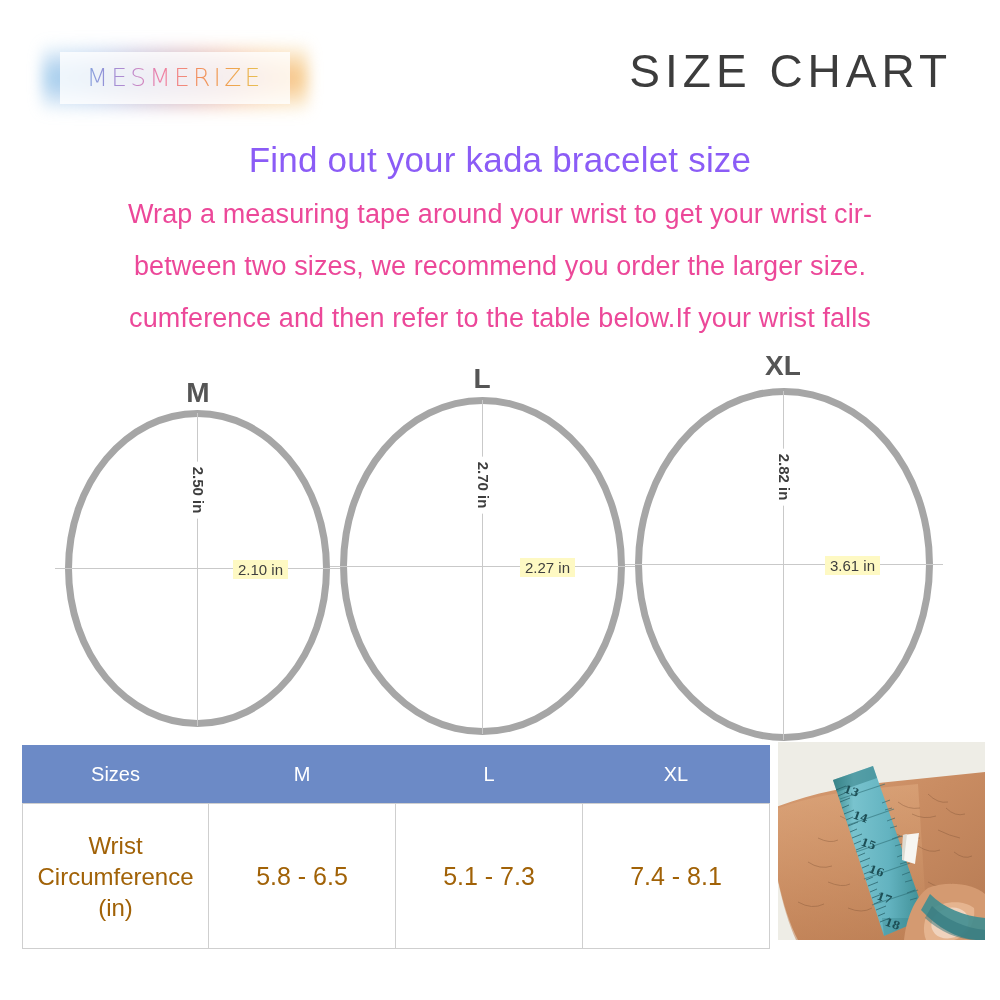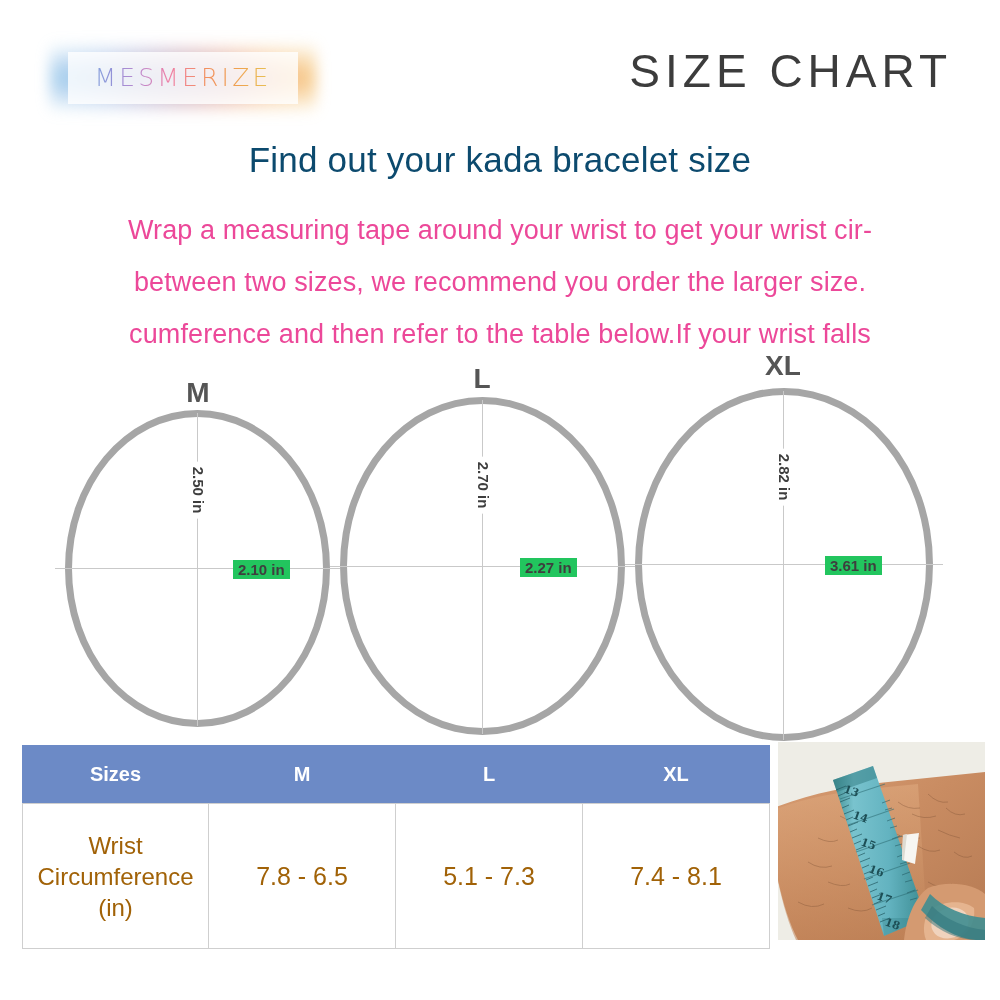--- a/index.html
+++ b/index.html
@@ -19,21 +19,21 @@
   
   #header {
     position: absolute;
     left: 0; top: 0;
     width: 1000px;
     height: 130px;
   }
 
   #logo-wrap {
     position: absolute;
-    left: 68px;
+    left: 60px;
     top: 52px;
     width: 210px;
     height: 52px;
   }
   #logo-glow {
     position: absolute;
     left: -18px; top: -16px;
     width: 266px; height: 84px;
     background:
       radial-gradient(ellipse at 12% 50%, rgba(110,190,230,.55), rgba(110,190,230,0) 62%),
@@ -90,23 +90,23 @@
   #intro {
     position: absolute;
     left: 0;
     top: 140px;
     width: 1000px;
     text-align: center;
   }
   #intro-heading {
     font-size: 35px;
     font-weight: 400;
-    color: #0c4a6e;
+    color: #8b5cf6;
     letter-spacing: .2px;
-    margin-bottom: 24px;
+    margin-bottom: 8px;
   }
   .intro-line {
     font-size: 27px;
     font-weight: 400;
     color: #ec4899;
     line-height: 52px;
     letter-spacing: .1px;
     white-space: nowrap;
   }
 
@@ -142,23 +142,23 @@
     background: #c9c9c9;
   }
   .cross-h {
     position: absolute;
     height: 1px;
     background: #c9c9c9;
   }
   .dim-h {
     position: absolute;
     font-size: 15px;
-    font-weight: 700;
+    font-weight: 400;
     color: #3e3e3e;
-    background: #22c55e;
+    background: #fef9c3;
     padding: 1px 5px;
     white-space: nowrap;
   }
   .dim-v {
     position: absolute;
     font-size: 15px;
     font-weight: 700;
     color: #3e3e3e;
     background: #ffffff;
     padding: 1px 5px;
@@ -178,21 +178,21 @@
   }
   #size-table th, #size-table td {
     border: 1px solid #cfcfcf;
     text-align: center;
     vertical-align: middle;
   }
   #size-table thead th {
     background: #6c8ac6;
     color: #ffffff;
     font-size: 20px;
-    font-weight: 700;
+    font-weight: 400;
     height: 55px;
     border-color: #6c8ac6;
     border-bottom-color: #cfcfcf;
   }
   #size-table tbody td {
     height: 142px;
     font-size: 25px;
     font-weight: 400;
     color: #a16207;
     line-height: 31px;
@@ -272,21 +272,21 @@
       <th style="width:184px;">XL</th>
     </tr>
   </thead>
   <tbody>
     <tr>
       <td class="rowhead">
         <div>Wrist</div>
         <div>Circumference</div>
         <div>(in)</div>
       </td>
-      <td>7.8 - 6.5</td>
+      <td>5.8 - 6.5</td>
       <td>5.1 - 7.3</td>
       <td>7.4 - 8.1</td>
     </tr>
   </tbody>
 </table>
 
 <div id="photo">
   <svg width="207" height="198" viewBox="0 0 207 198" xmlns="http://www.w3.org/2000/svg">
     <defs>
       <linearGradient id="skinG" x1="0" y1="0" x2="1" y2="1">

